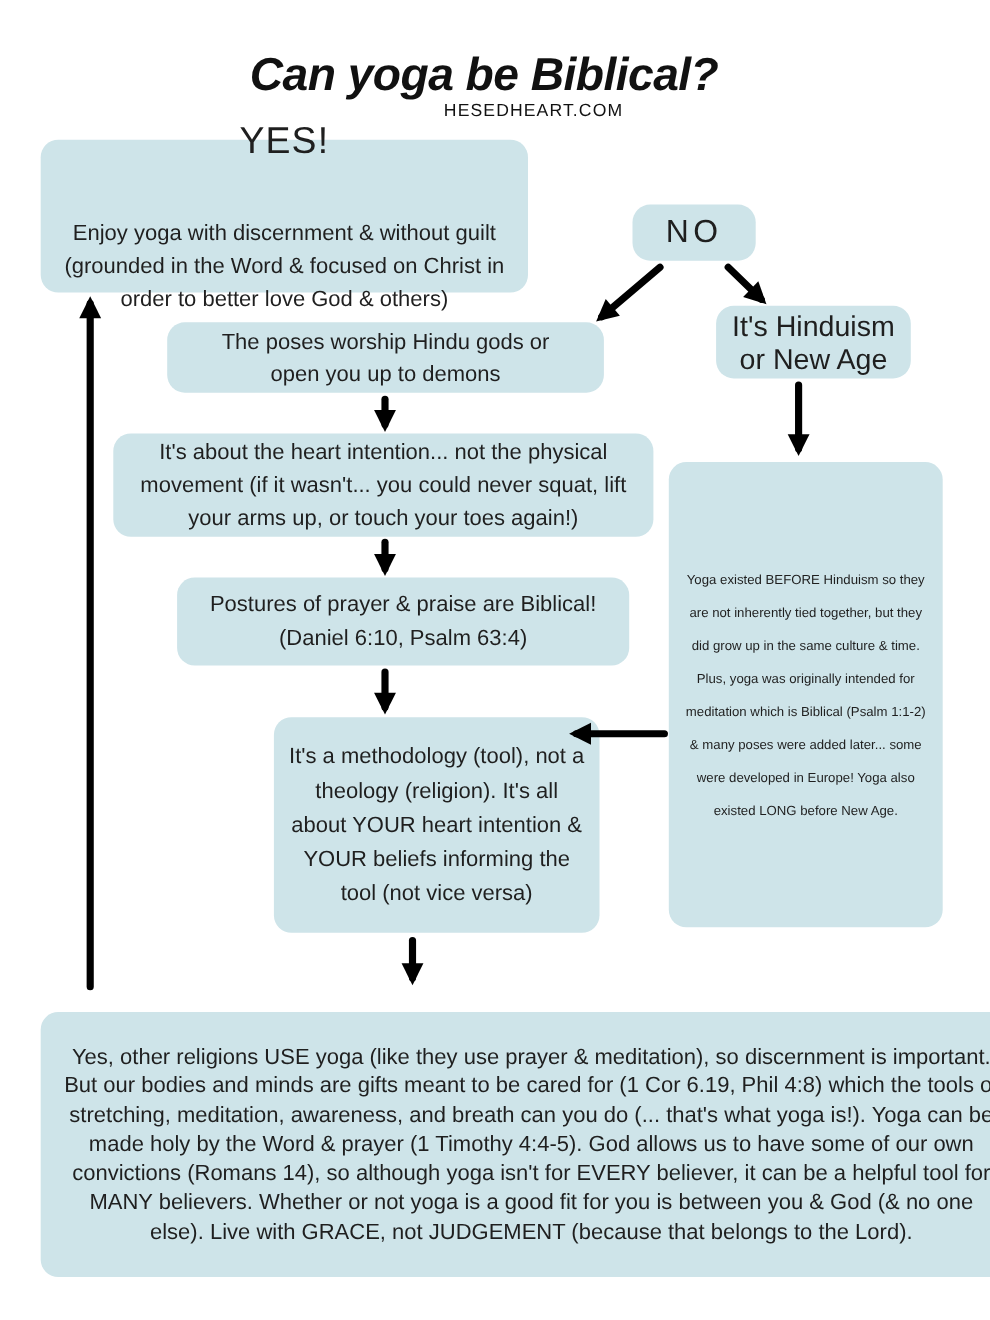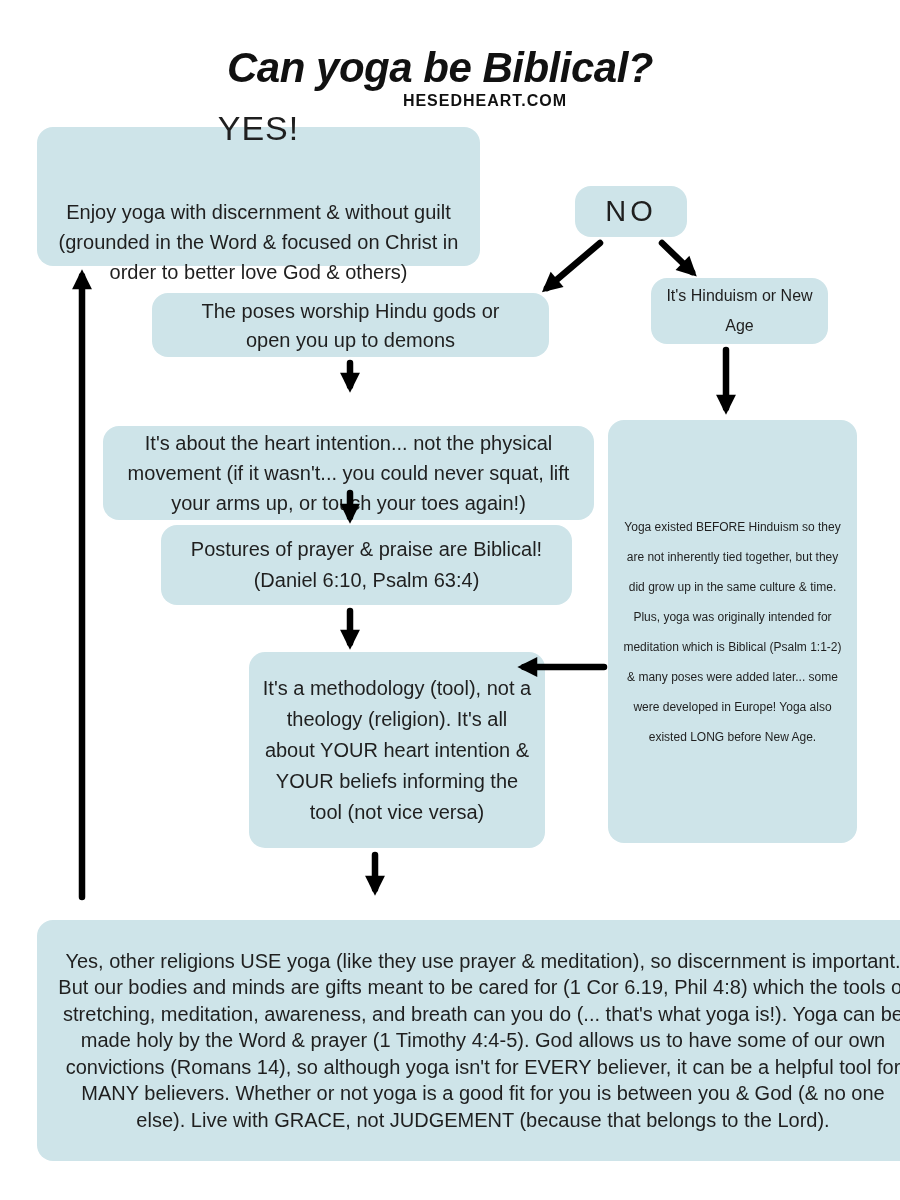--- a/index.html
+++ b/index.html
@@ -22,44 +22,44 @@
     letter-spacing: -0.5px;
     color: #111;
     font-style: italic;
   }
   .subtitle {
     position: absolute;
     top: 92px; left: 0; right: 0;
     padding-left: 70px;
     text-align: center;
     font-size: 16px;
-    font-weight: 700;
+    font-weight: 400;
     letter-spacing: 1px;
     color: #111;
   }
   .box {
     position: absolute;
     background: #cee4e9;
     border-radius: 16px;
     display: flex;
     flex-direction: column;
     align-items: center;
     justify-content: center;
     text-align: center;
     box-sizing: border-box;
     gap: 48px;
   }
   .box .txt { width: 100%; }
   .yes-box      { left: 37px;  top: 127px; width: 443px; height: 139px; padding: 4px 12px; }
   .yes-heading  { font-size: 34px; line-height: 42px; font-weight: 400; letter-spacing: 1px; }
   .yes-body     { font-size: 20px; line-height: 30px; }
   .no-box       { left: 575px; top: 186px; width: 112px; height: 51px;  font-size: 29px; letter-spacing: 4px; }
-  .hinduism-box { left: 651px; top: 278px; width: 177px; height: 66px;  font-size: 16px; line-height: 30px; padding: 2px 10px; }
+  .hinduism-box { left: 651px; top: 278px; width: 177px; height: 66px;  font-size: 26px; line-height: 30px; padding: 2px 10px; }
   .poses-box    { left: 152px; top: 293px; width: 397px; height: 64px;  font-size: 20px; line-height: 29px; padding: 2px 27px; justify-content: flex-end; }
-  .heart-box    { left: 103px; top: 394px; width: 491px; height: 94px;  font-size: 20px; line-height: 30px; padding: 2px 10px; margin-top: 32px; }
+  .heart-box    { left: 103px; top: 394px; width: 491px; height: 94px;  font-size: 20px; line-height: 30px; padding: 2px 10px; }
   .postures-box { left: 143px; top: 525px; width: 411px; height: 80px;  font-size: 20px; line-height: 31px; padding: 2px 16px; margin-left: 18px; }
   .method-box   { left: 217px; top: 652px; width: 296px; height: 196px; font-size: 20px; line-height: 31px; padding: 4px 12px; margin-left: 32px; }
   .history-box  { left: 608px; top: 420px; width: 249px; height: 423px; font-size: 12px; line-height: 30px; padding: 4px 10px; }
   .concl-box    { left: 37px;  top: 920px; width: 892px; height: 241px; font-size: 20px; line-height: 26.5px; padding: 6px 18px; }
   .arrows {
     position: absolute;
     left: 0; top: 0;
     pointer-events: none;
   }
   .arrows line { stroke: #000000; stroke-width: 6.5; stroke-linecap: round; }

